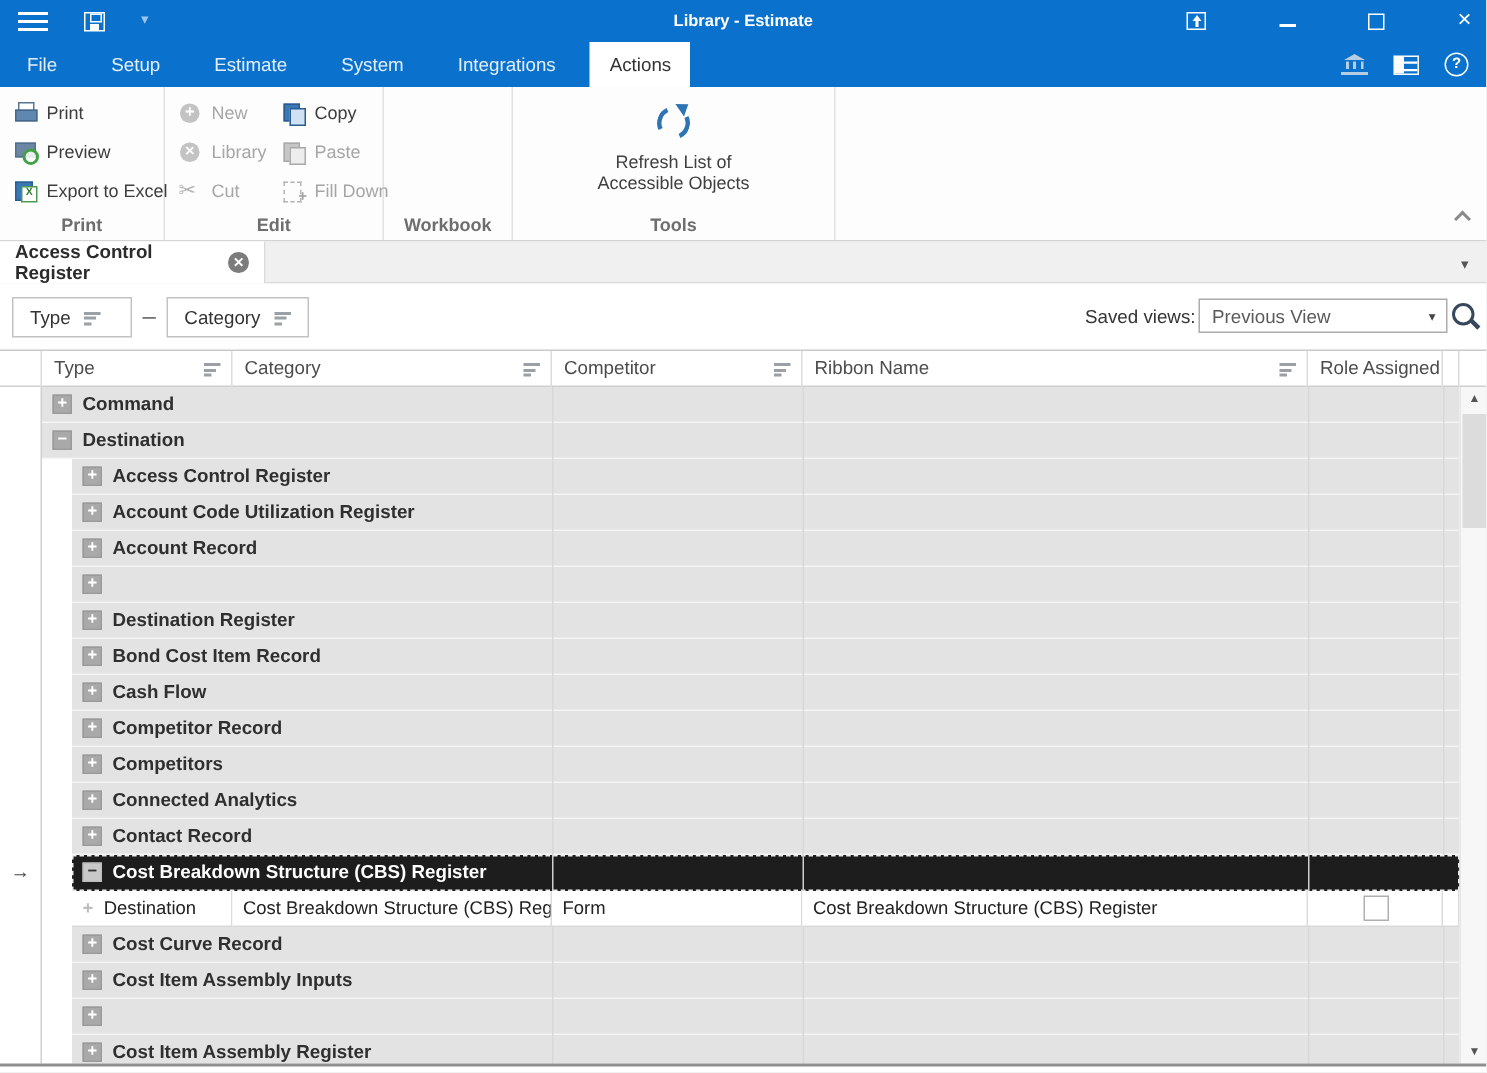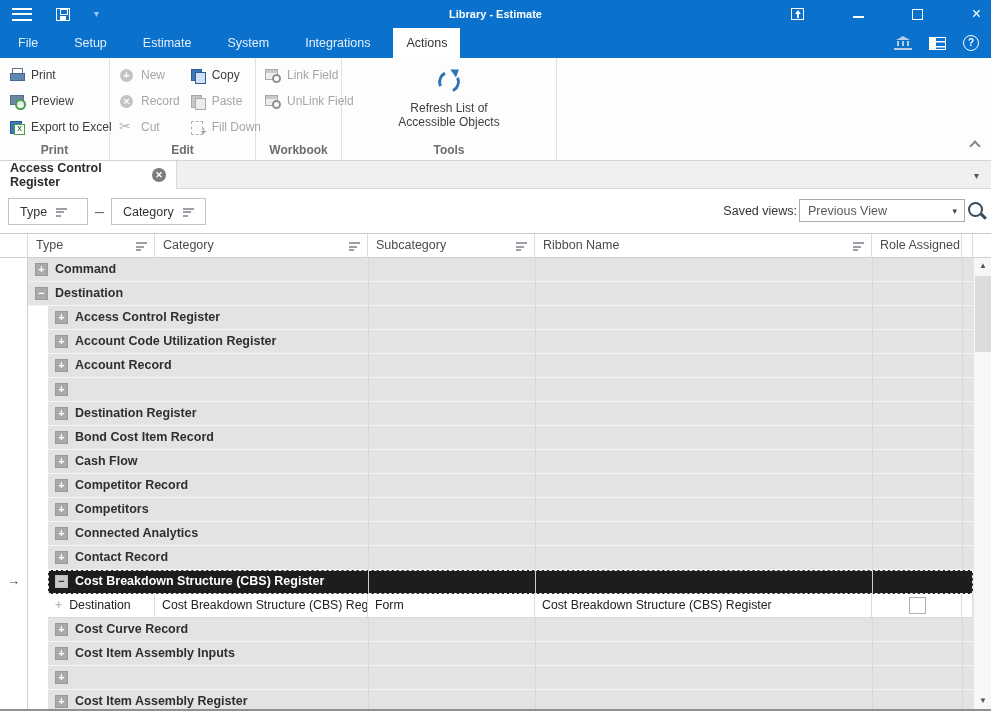--- a/index.html
+++ b/index.html
@@ -214,21 +214,21 @@
           <div class="rlabel">Print</div>
         </div>
         <div class="rgroup">
           <div class="rcontent wrap">
             <div class="sbtn disabled">
               <div class="ic ic-new"></div>
               <span>New</span>
             </div>
             <div class="sbtn disabled">
               <div class="ic ic-delete"></div>
-              <span>Record</span>
+              <span>Library</span>
             </div>
             <div class="sbtn disabled">
               <div class="ic ic-cut"></div>
               <span>Cut</span>
             </div>
             <div class="sbtn">
               <div class="ic ic-copy"></div>
               <span>Copy</span>
             </div>
             <div class="sbtn disabled">
@@ -236,30 +236,20 @@
               <span>Paste</span>
             </div>
             <div class="sbtn disabled">
               <div class="ic ic-filldown"></div>
               <span>Fill Down</span>
             </div>
           </div>
           <div class="rlabel">Edit</div>
         </div>
         <div class="rgroup">
-          <div class="rcontent">
-            <div class="sbtn disabled">
-              <div class="ic ic-link"></div>
-              <span>Link Field</span>
-            </div>
-            <div class="sbtn disabled">
-              <div class="ic ic-unlink"></div>
-              <span>UnLink Field</span>
-            </div>
-          </div>
           <div class="rlabel">Workbook</div>
         </div>
         <div class="rgroup">
           <div class="rlargewrap">
             <div class="lbtn lb-refresh">
               <div class="icbox">
                 <div class="ic ic-refresh"></div>
               </div>
               <div class="llabel">Refresh List of Accessible Objects</div>
             </div>
@@ -298,21 +288,21 @@
       </div>
       <span class="ic-search"></span>
     </div>
   </div>
 
   <div class="grid">
     <div class="ghead" id="grid-header">
         <div class="hcell" style="left: 0px; width: 28px;"></div>
         <div class="hcell" style="left: 28px; width: 127px;"><span>Type</span><div class="flt"></div></div>
         <div class="hcell" style="left: 155px; width: 213px;"><span>Category</span><div class="flt"></div></div>
-        <div class="hcell" style="left: 368px; width: 167px;"><span>Subcategory</span><div class="flt"></div></div>
+        <div class="hcell" style="left: 368px; width: 167px;"><span>Competitor</span><div class="flt"></div></div>
         <div class="hcell" style="left: 535px; width: 337px;"><span>Ribbon Name</span><div class="flt"></div></div>
         <div class="hcell" style="left: 872px; width: 90px;"><span>Role Assigned</span></div>
         <div class="hcell" style="left: 962px; width: 11px;"></div>
       </div>
     <div class="gbody" id="grid-body">
         <div class="grow" style="top: 0px;">
           <div class="gind"></div>
           <div class="gcontent" style="left: 28px; width: 945px;"></div>
           <div class="vline" style="left: 368px;"></div>
           <div class="vline" style="left: 535px;"></div>

